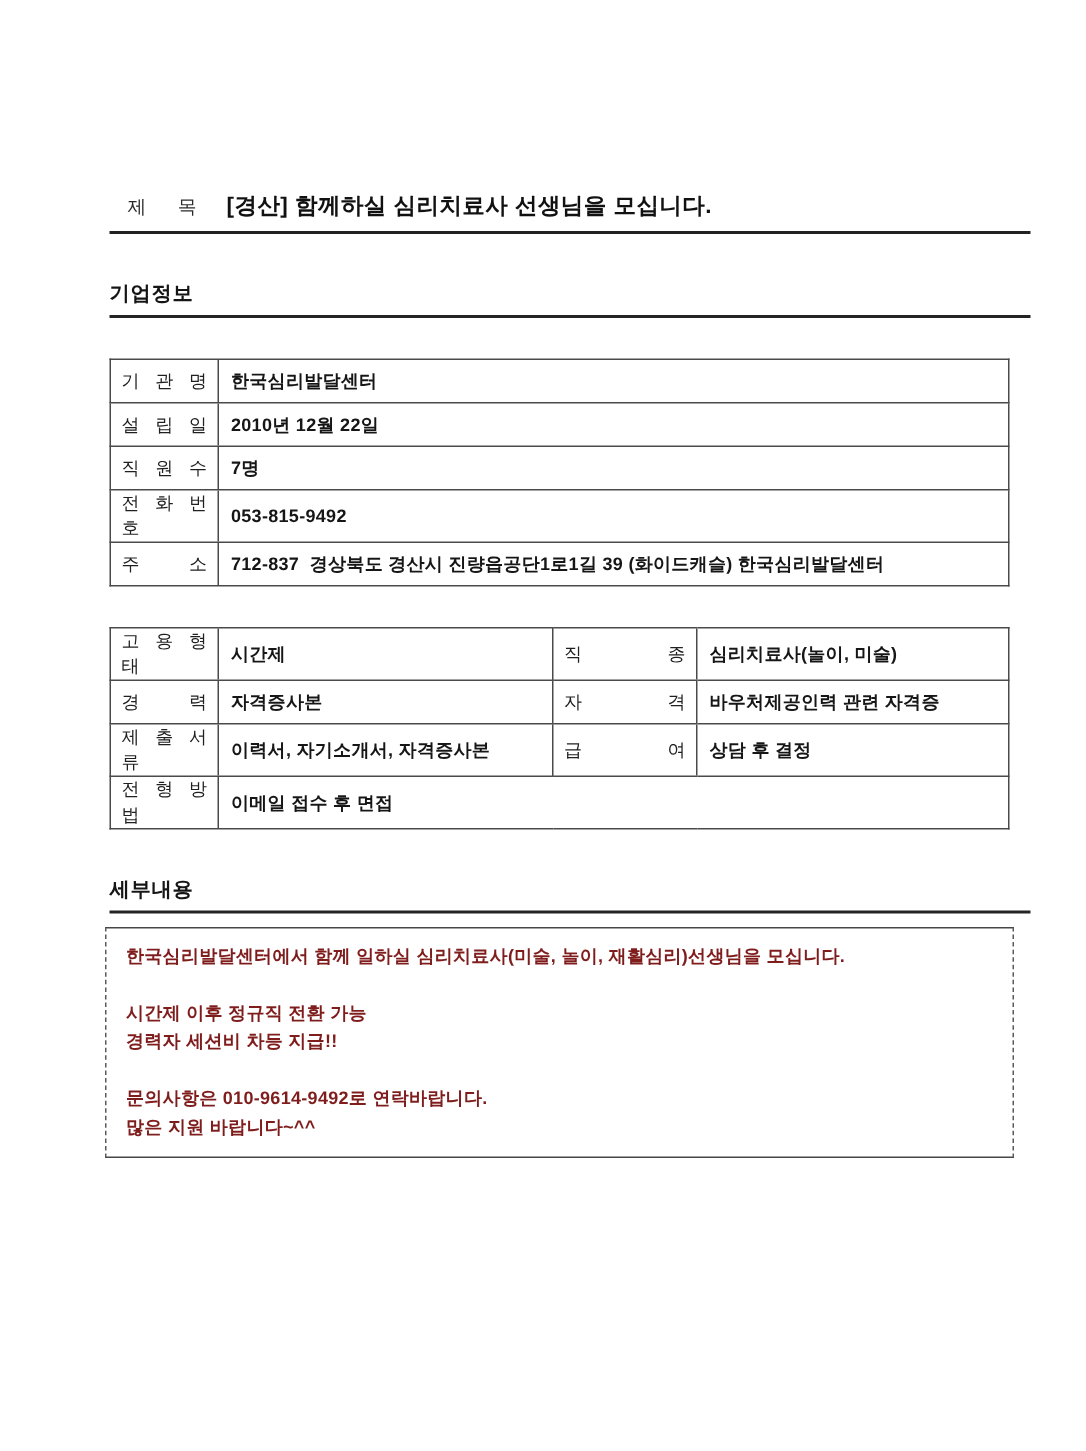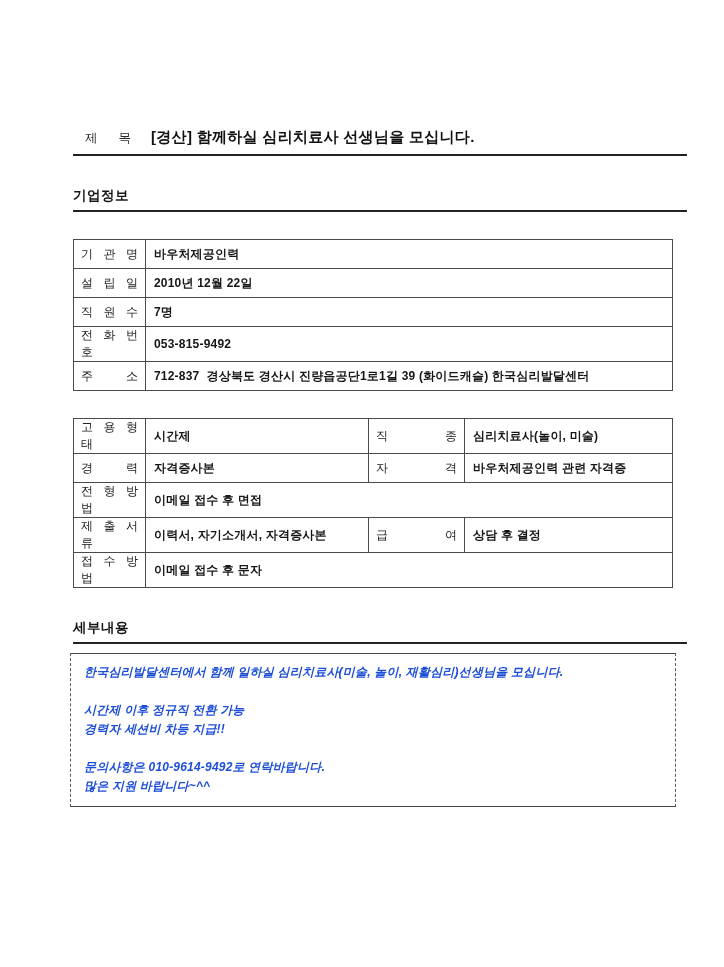--- a/index.html
+++ b/index.html
@@ -69,22 +69,22 @@
   .detail-box {
     margin-top:9px; margin-left:-3px;
     width:606px;
     border:1px solid #474747;
     border-left:1px dashed #5a5a5a;
     border-right:1px dashed #5a5a5a;
     padding:9px 13px 10px 13px;
   }
   .detail-line {
     min-height:19px; line-height:19px;
-    font-size:12px; font-weight:bold; color:#1d4ed8;
-    white-space:pre-wrap; letter-spacing:0.2px;font-style:italic;
+    font-size:12px; font-weight:bold; color:#7f1d1d;
+    white-space:pre-wrap; letter-spacing:0.2px;
   }
 </style>
 </head>
 <body>
 
 <div class="page">
 
   <div class="title-row">
     <span class="title-label">제 목</span>
     <span class="title-text">[경산] 함께하실 심리치료사 선생님을 모십니다.</span>
@@ -92,21 +92,21 @@
 
   <div class="section-heading">기업정보</div>
   <table>
     <colgroup>
         <col class="c-lblA">
         <col class="c-valA">
       </colgroup>
     <tbody>
       <tr>
         <td class="lbl">기 관 명</td>
-        <td class="val">바우처제공인력</td>
+        <td class="val">한국심리발달센터</td>
       </tr>
       <tr>
         <td class="lbl">설 립 일</td>
         <td class="val">2010년 12월 22일</td>
       </tr>
       <tr>
         <td class="lbl">직 원 수</td>
         <td class="val">7명</td>
       </tr>
       <tr>
@@ -134,32 +134,28 @@
         <td class="lbl">직 종</td>
         <td class="val">심리치료사(놀이, 미술)</td>
       </tr>
       <tr>
         <td class="lbl">경 력</td>
         <td class="val">자격증사본</td>
         <td class="lbl">자 격</td>
         <td class="val">바우처제공인력 관련 자격증</td>
       </tr>
       <tr>
-        <td class="lbl">전 형 방 법</td>
-        <td class="val" colspan="3">이메일 접수 후 면접</td>
-      </tr>
-      <tr>
         <td class="lbl">제 출 서 류</td>
         <td class="val">이력서, 자기소개서, 자격증사본</td>
         <td class="lbl">급 여</td>
         <td class="val">상담 후 결정</td>
       </tr>
       <tr>
-        <td class="lbl">접 수 방 법</td>
-        <td class="val" colspan="3">이메일 접수 후 문자</td>
+        <td class="lbl">전 형 방 법</td>
+        <td class="val" colspan="3">이메일 접수 후 면접</td>
       </tr>
     </tbody>
   </table>
 
   <div class="section-heading">세부내용</div>
   <div class="detail-box">
     <div class="detail-line">한국심리발달센터에서 함께 일하실 심리치료사(미술, 놀이, 재활심리)선생님을 모십니다.</div>
     <div class="detail-line"></div>
     <div class="detail-line">시간제 이후 정규직 전환 가능</div>
     <div class="detail-line">경력자 세션비 차등 지급!!</div>

